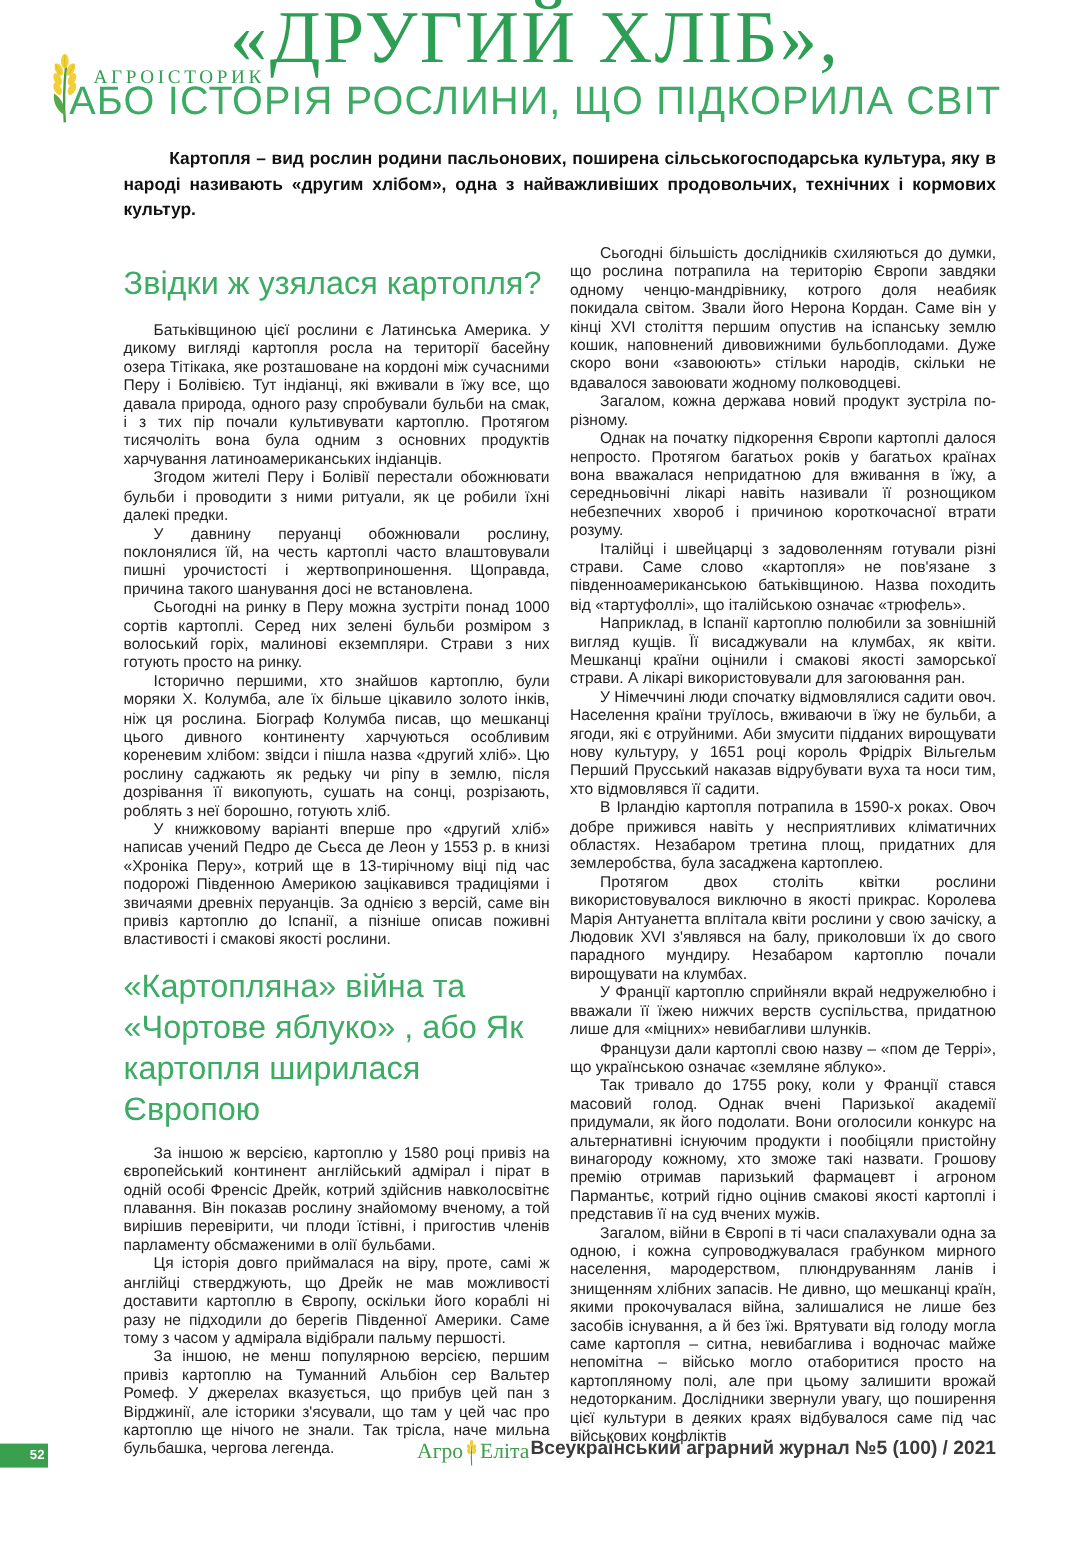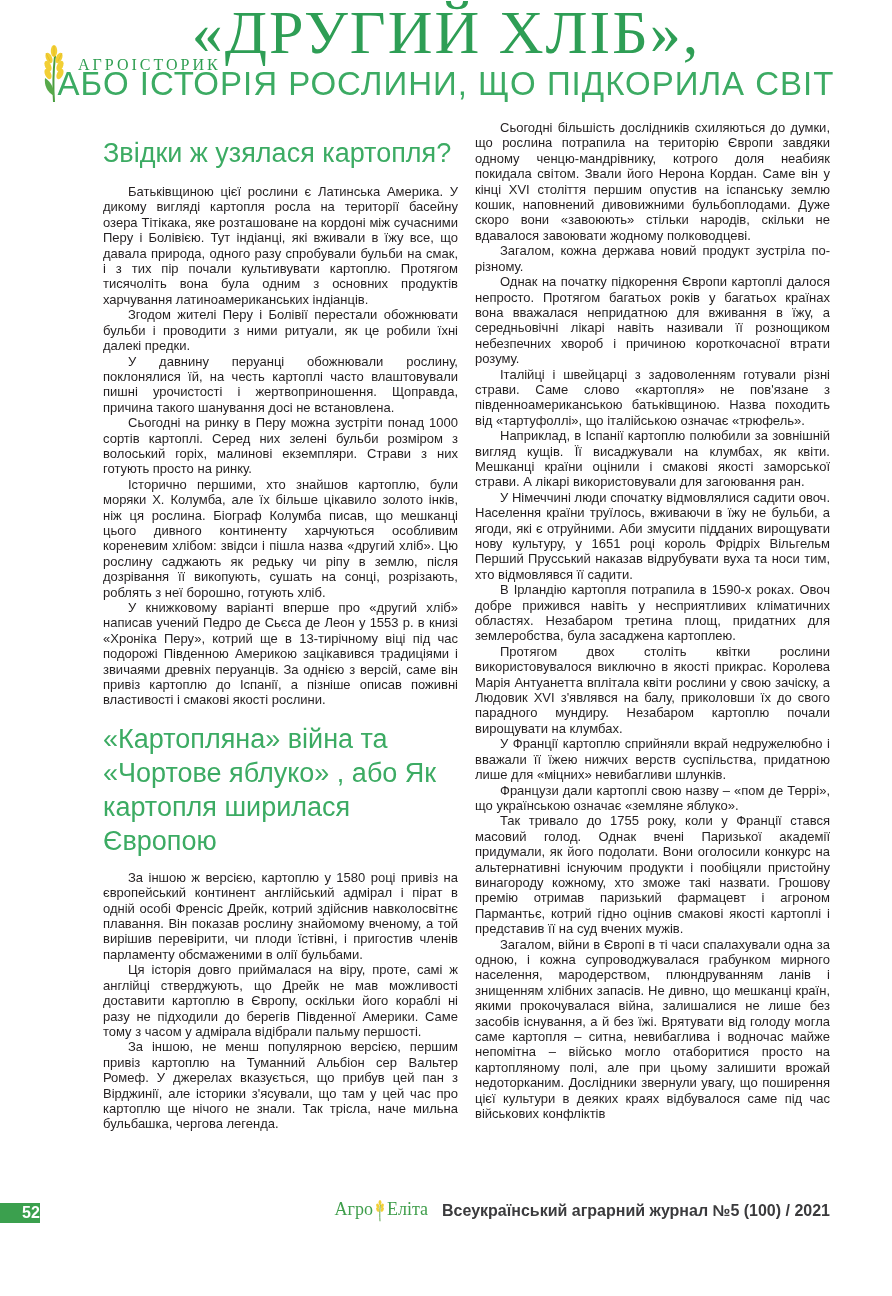--- a/index.html
+++ b/index.html
@@ -72,26 +72,26 @@
     text-align:justify;
     text-indent:25px;
     color:var(--ink);
   }
   
   .footer-badge{
     position:absolute;left:0;top:1203px;
     width:40px;height:20px;
     background:var(--green-badge);
     color:#fff;
-    font-size:16px;font-weight:700;
+    font-size:11px;font-weight:700;
     display:flex;align-items:center;justify-content:center;padding-left:22px;
   }
   .footer-right{
     position:absolute;right:62px;top:1199px;
-    display:flex;align-items:flex-end;gap:14px;
+    display:flex;align-items:flex-start;gap:1px;
   }
   .brand{
     display:flex;align-items:flex-end;
     font-family:"Liberation Serif",serif;
     font-size:18px;color:var(--green-brand);
   }
   .brand-wheat{width:12px;height:22px;margin:0 1px -2px 1px;}
   .journal-info{
     font-size:16px;font-weight:700;color:var(--ink-footer);
   }
@@ -121,20 +121,21 @@
       </g>
     </svg>
     <div class="kicker-text">АГРОІСТОРИК</div>
   </div>
 
   <div class="title-wrap">
     <div class="main-title">«ДРУГИЙ ХЛІБ»,</div>
     <div class="sub-title">АБО ІСТОРІЯ РОСЛИНИ, ЩО ПІДКОРИЛА СВІТ</div>
   </div>
 
+  <p class="intro">Картопля – вид рослин родини пасльонових, поширена сільськогосподарська культура, яку в народі називають «другим хлібом», одна з найважливіших продовольчих, технічних і кормових культур.</p>
 
   <div class="columns">
     <div class="col">
       <h2 class="green-h">Звідки ж узялася картопля?</h2>
       <div>
           <p class="body-p">Батьківщиною цієї рослини є Латинська Америка. У дикому вигляді картопля росла на території басейну озера Тітікака, яке розташоване на кордоні між сучасними Перу і Болівією. Тут індіанці, які вживали в їжу все, що давала природа, одного разу спробували бульби на смак, і з тих пір почали культивувати картоплю. Протягом тисячоліть вона була одним з основних продуктів харчування латиноамериканських індіанців.</p>
           <p class="body-p">Згодом жителі Перу і Болівії перестали обожнювати бульби і проводити з ними ритуали, як це робили їхні далекі предки.</p>
           <p class="body-p">У давнину перуанці обожнювали рослину, поклонялися їй, на честь картоплі часто влаштовували пишні урочистості і жертвоприношення. Щоправда, причина такого шанування досі не встановлена.</p>
           <p class="body-p">Сьогодні на ринку в Перу можна зустріти понад 1000 сортів картоплі. Серед них зелені бульби розміром з волоський горіх, малинові екземпляри. Страви з них готують просто на ринку.</p>
           <p class="body-p">Історично першими, хто знайшов картоплю, були моряки Х. Колумба, але їх більше цікавило золото інків, ніж ця рослина. Біограф Колумба писав, що мешканці цього дивного континенту харчуються особливим кореневим хлібом: звідси і пішла назва «другий хліб». Цю рослину саджають як редьку чи ріпу в землю, після дозрівання її викопують, сушать на сонці, розрізають, роблять з неї борошно, готують хліб.</p>

